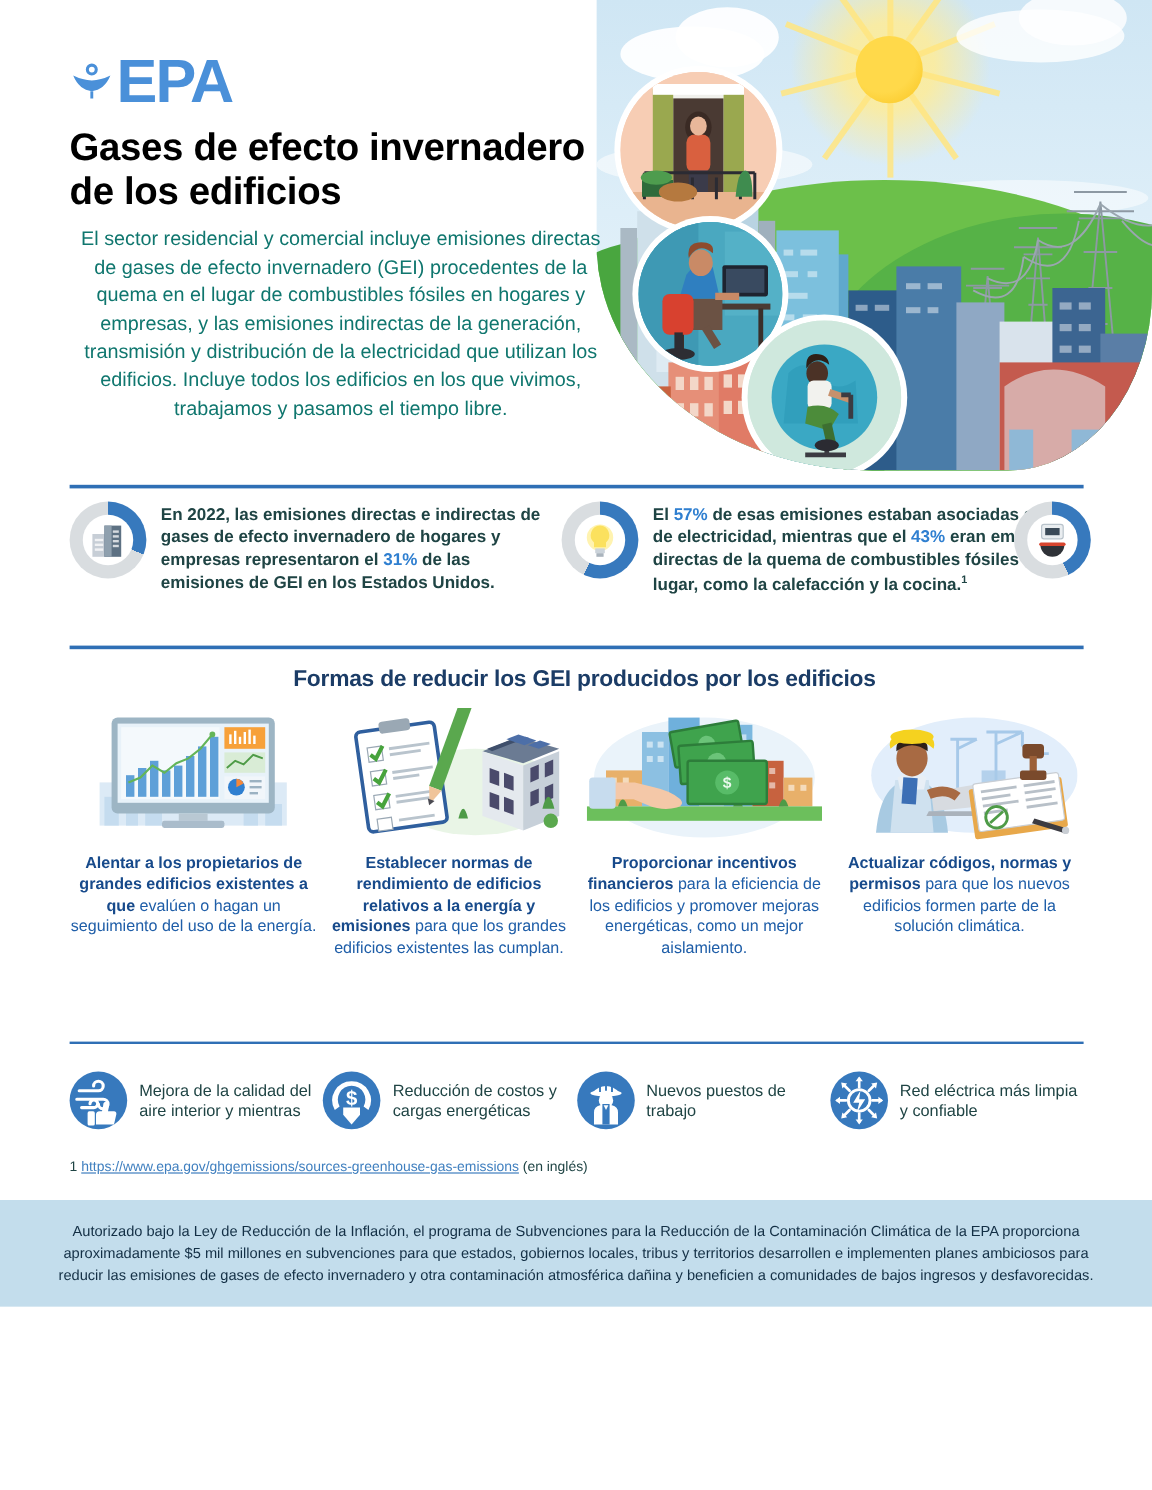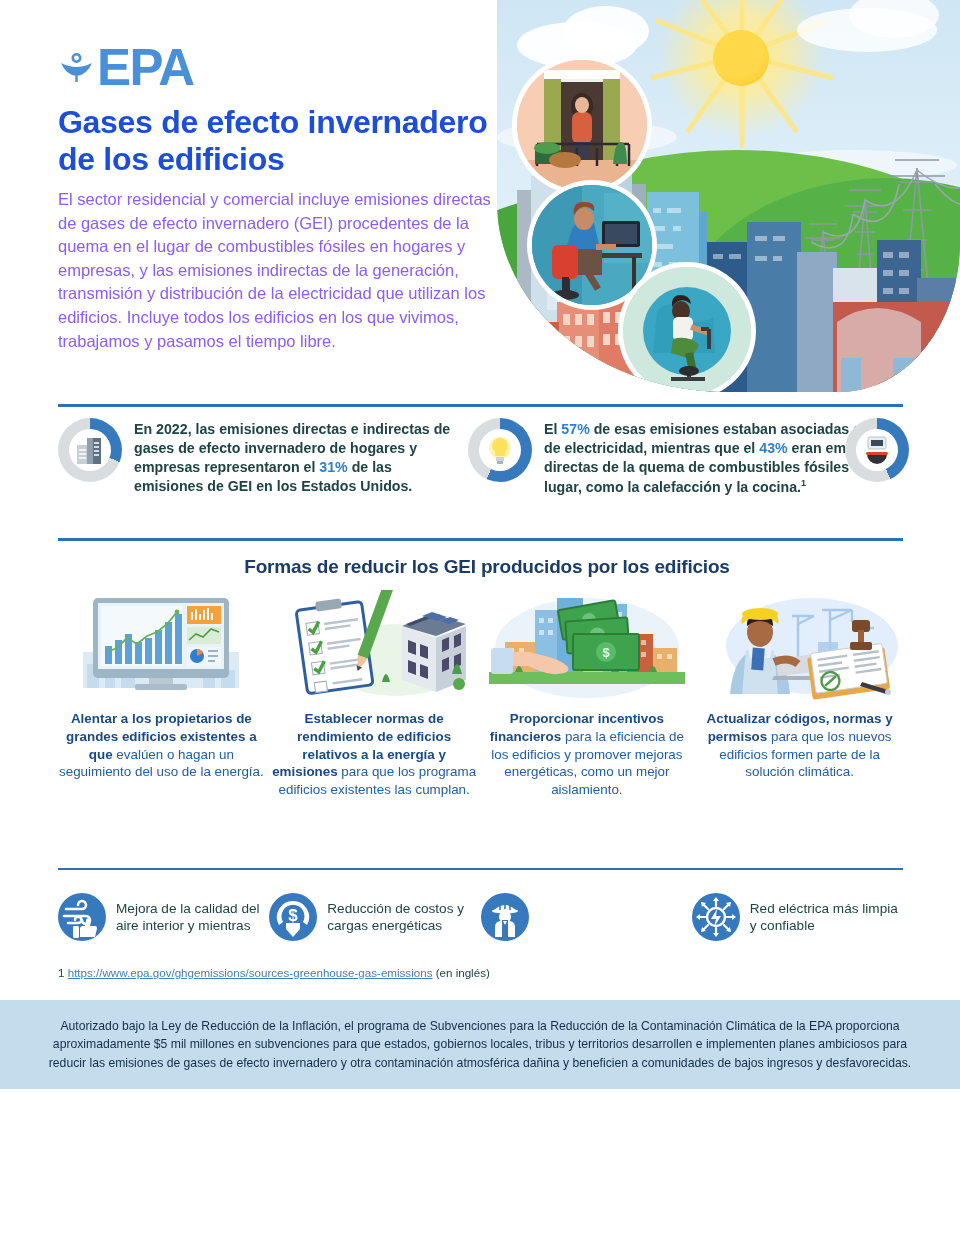--- a/index.html
+++ b/index.html
@@ -59,26 +59,26 @@
 
   
   .epa-logo{ position:absolute; left:58px; top:48px; height:38px; display:flex; align-items:center; gap:2px; }
   .epa-mark{ width:37px; height:37px; position:relative; }
   .epa-word{
     font-family:"Liberation Sans", sans-serif;
     font-size:51px; font-weight:bold; color:#4a90d9; letter-spacing:-1.5px; line-height:1;
   }
   h1.title{
     position:absolute; left:58px; top:104px; width:430px;
-    font-size:32px; line-height:1.16; font-weight:bold; color:#1d4ed8;
+    font-size:32px; line-height:1.16; font-weight:bold; color:#000000;
     letter-spacing:-.3px;
   }
   p.intro{
     position:absolute; left:58px; top:188px; width:452px;
-    font-size:16.5px; line-height:1.43; color:#8b5cf6; font-weight:500;
+    font-size:16.5px; line-height:1.43; color:#0f766e; font-weight:500;text-align:center;
   }
 
   
   .rule{ position:absolute; height:3px; background:#2f6fb5; }
   .rule.top{ left:58px; top:404px; width:845px; }
   .rule.bot{ left:58px; top:538px; width:845px; }
 
   .stat{ position:absolute; display:flex; align-items:flex-start; gap:12px; }
   .stat.s1{ left:58px; top:418px; width:400px; }
   .stat.s2{ left:468px; top:418px; width:430px; }
@@ -518,21 +518,21 @@
                 <path d="M164 31 l10 -4 l9 3 l-10 4z"></path>
               <path d="M146 26 l10 -4 l9 3 l-10 4z"></path>
             </g>
           </g>
           <path d="M106 92 q4 -16 8 0z" fill="#4e9b47"></path>
           <path d="M176 84 q5 -20 10 0z" fill="#4e9b47"></path>
           <circle cx="183" cy="94" r="6" fill="#5aa84e"></circle>
         </svg>
       </div>
       <div class="way-text">
-        <b>Establecer normas de rendimiento de edificios relativos a la energía y emisiones</b><span> para que los programa edificios existentes las cumplan.</span>
+        <b>Establecer normas de rendimiento de edificios relativos a la energía y emisiones</b><span> para que los grandes edificios existentes las cumplan.</span>
       </div>
     </div>
 
     <div class="way">
       <div class="way-art">
         <svg viewBox="0 0 196 110" width="196" height="110">
           <ellipse cx="98" cy="58" rx="92" ry="50" fill="#eaf3fa"></ellipse>
           <g>
             <rect x="46" y="20" width="22" height="62" fill="#8cc0e2"></rect>
             <rect x="68" y="8" width="26" height="74" fill="#6fb0dc"></rect>
@@ -681,20 +681,21 @@
           <ellipse cx="24" cy="18" rx="13" ry="2.6" fill="#ffffff"></ellipse>
           <g stroke="#3779bd" stroke-width="1.6">
               <path d="M24 7 v9 M19 9 v8 M29 9 v8"></path>
             </g>
           <ellipse cx="24" cy="24" rx="6" ry="6.4" fill="#ffffff"></ellipse>
           <path d="M14 44 v-10 q0 -5 5 -6 l5 -1 l5 1 q5 1 5 6 v10z" fill="#ffffff"></path>
           <path d="M21 27 h6 v17 h-6z" fill="#3779bd"></path>
           <path d="M22 28 l2 4 l2 -4" fill="#ffffff"></path>
         </svg>
       </div>
+      <div class="blabel">Nuevos puestos de trabajo</div>
     </div>
 
     <div class="benefit">
       <div class="bcircle">
         <svg viewBox="0 0 48 48" width="48" height="48">
           <circle cx="24" cy="24" r="9" fill="none" stroke="#ffffff" stroke-width="2.4"></circle>
           <path d="M25 16 l-6 10 h5 l-2 8 l7 -11 h-5z" fill="#ffffff"></path>
           <g stroke="#ffffff" stroke-width="2.2" stroke-linecap="round">
             <path d="M24 13 v-7"></path>
               <path d="M24 35 v7"></path>

